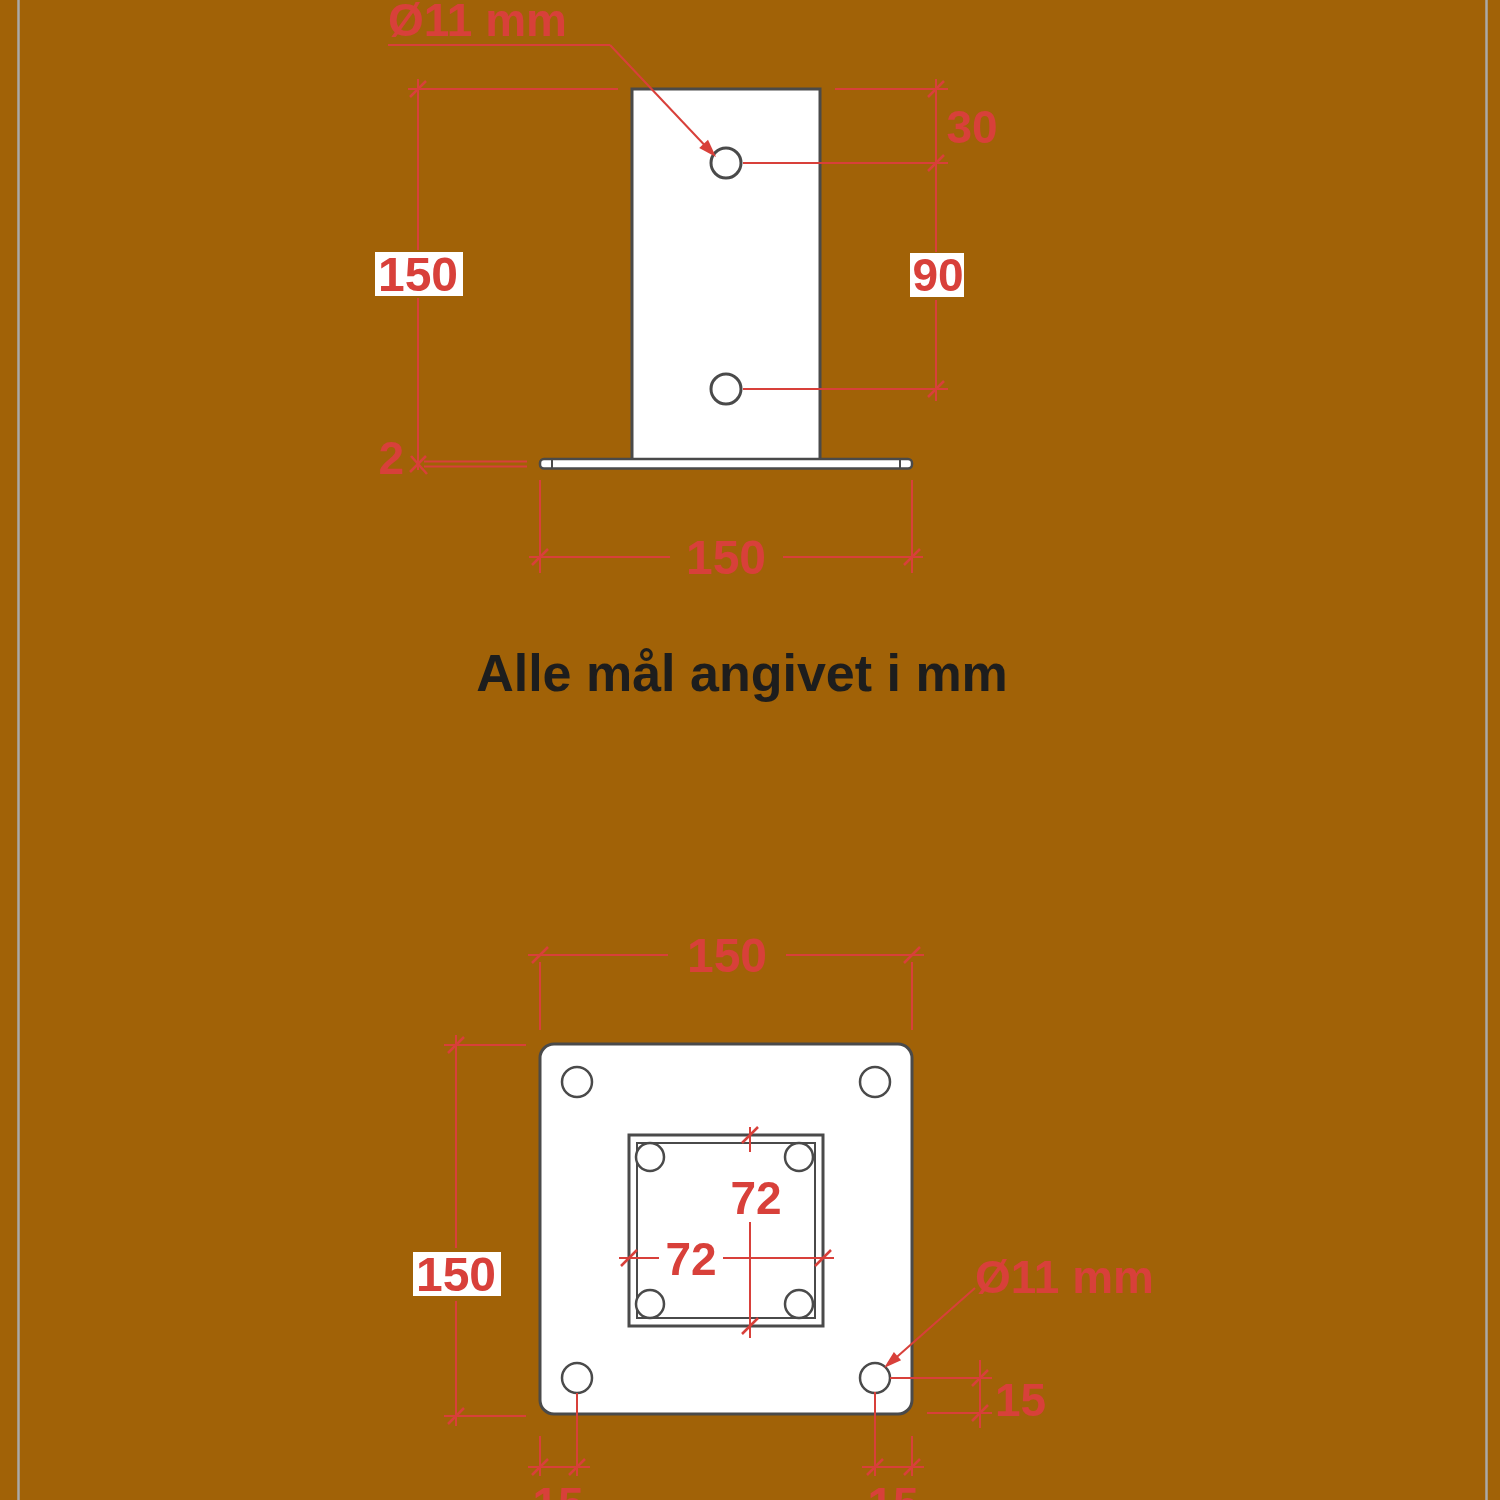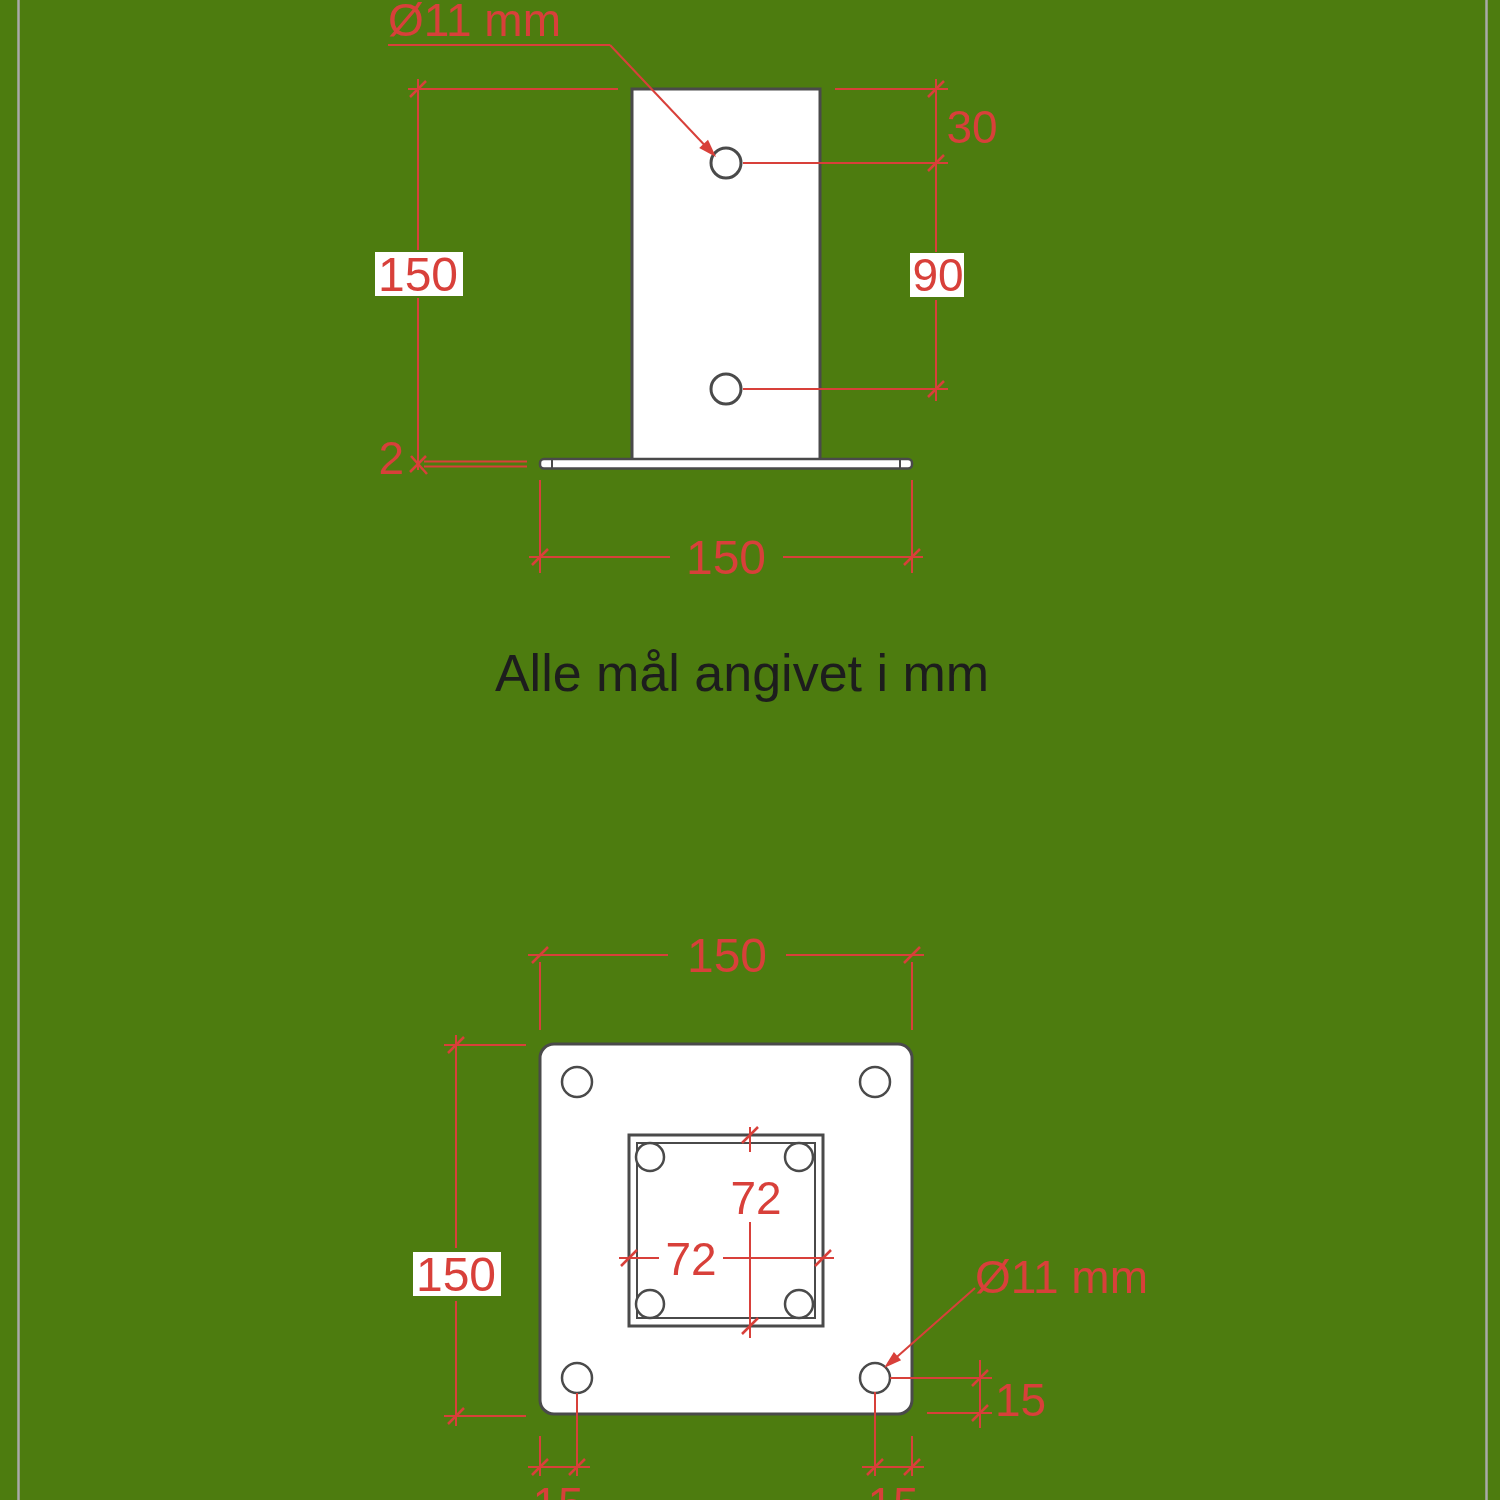--- a/index.html
+++ b/index.html
@@ -1,17 +1,17 @@
 <!DOCTYPE html>
 <html><head>
 <meta charset="utf-8">
 <style>
   html,body{margin:0;padding:0;background:#ffffff;}
-  #stage{position:relative;width:1500px;height:1500px;background:#4d7c0f;overflow:hidden;
-         font-family:"Liberation Sans", sans-serif;}
+  #stage{position:relative;width:1500px;height:1500px;background:#a16207;overflow:hidden;
+         font-family:"Liberation Sans", sans-serif;font-weight:bold;}
   svg{display:block;}
   .geo{stroke:#4a4a4a;fill:#ffffff;}
   .geoline{stroke:#4a4a4a;fill:none;}
   .dim{stroke:#d8403a;stroke-width:2;fill:none;}
   .tick{stroke:#d8403a;stroke-width:2.5;fill:none;}
   .redfill{fill:#d8403a;stroke:none;}
   .dimtext{fill:#d8403a;font-family:"Liberation Sans", sans-serif;}
   .notetext{fill:#1d1d1d;font-family:"Liberation Sans", sans-serif;}
   .mask{fill:#ffffff;stroke:none;}
   .border{stroke:#aaaaaa;stroke-width:2.5;}

